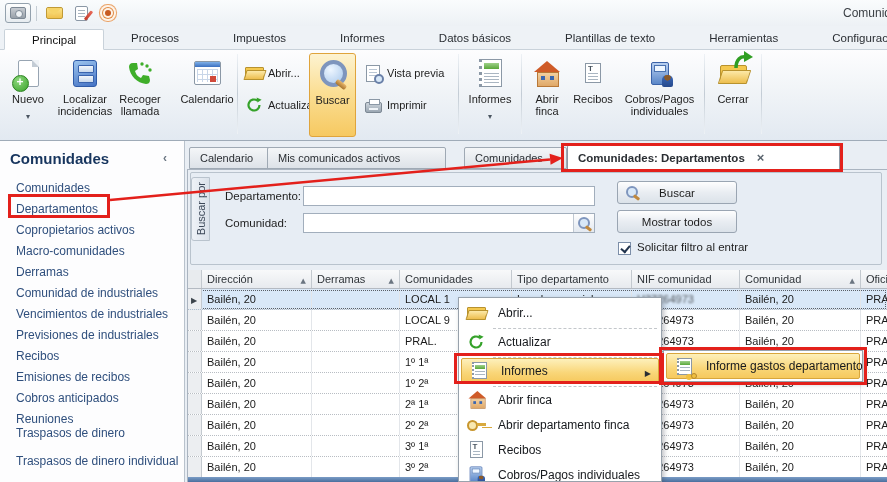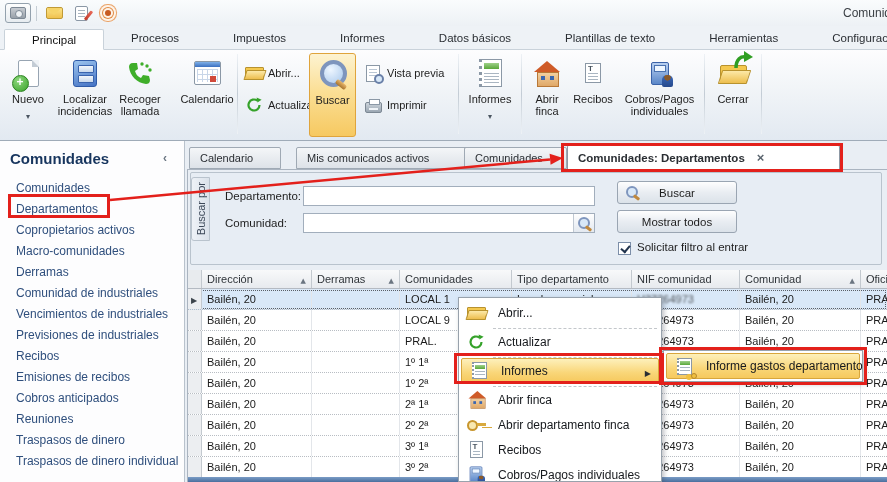--- a/index.html
+++ b/index.html
@@ -306,29 +306,29 @@
     <div class="sb-item" style="top:79px">Copropietarios activos</div>
     <div class="sb-item" style="top:100px">Macro-comunidades</div>
     <div class="sb-item" style="top:121px">Derramas</div>
     <div class="sb-item" style="top:142px">Comunidad de industriales</div>
     <div class="sb-item" style="top:163px">Vencimientos de industriales</div>
     <div class="sb-item" style="top:184px">Previsiones de industriales</div>
     <div class="sb-item" style="top:205px">Recibos</div>
     <div class="sb-item" style="top:226px">Emisiones de recibos</div>
     <div class="sb-item" style="top:247px">Cobros anticipados</div>
     <div class="sb-item" style="top:268px">Reuniones</div>
-    <div class="sb-item" style="top:289px">Traspasos de dinero</div>
+    <div class="sb-item" style="top:282px">Traspasos de dinero</div>
     <div class="sb-item" style="top:310px">Traspasos de dinero individual</div>
   </div>
 
   <div class="tabpage"></div>
   <div class="dtab" style="left:189px;width:92px">
       <span>Calendario</span>
     </div>
-  <div class="dtab" style="left:296px;width:179px">
+  <div class="dtab" style="left:267px;width:179px">
       <span>Mis comunicados activos</span>
     </div>
   <div class="dtab" style="left:464px;width:103px">
       <span>Comunidades</span>
     </div>
   <div class="dtab active" style="left:567px;width:273px">
     <span>Comunidades: Departamentos</span>
     <span class="close-x"></span>
   </div>
 

